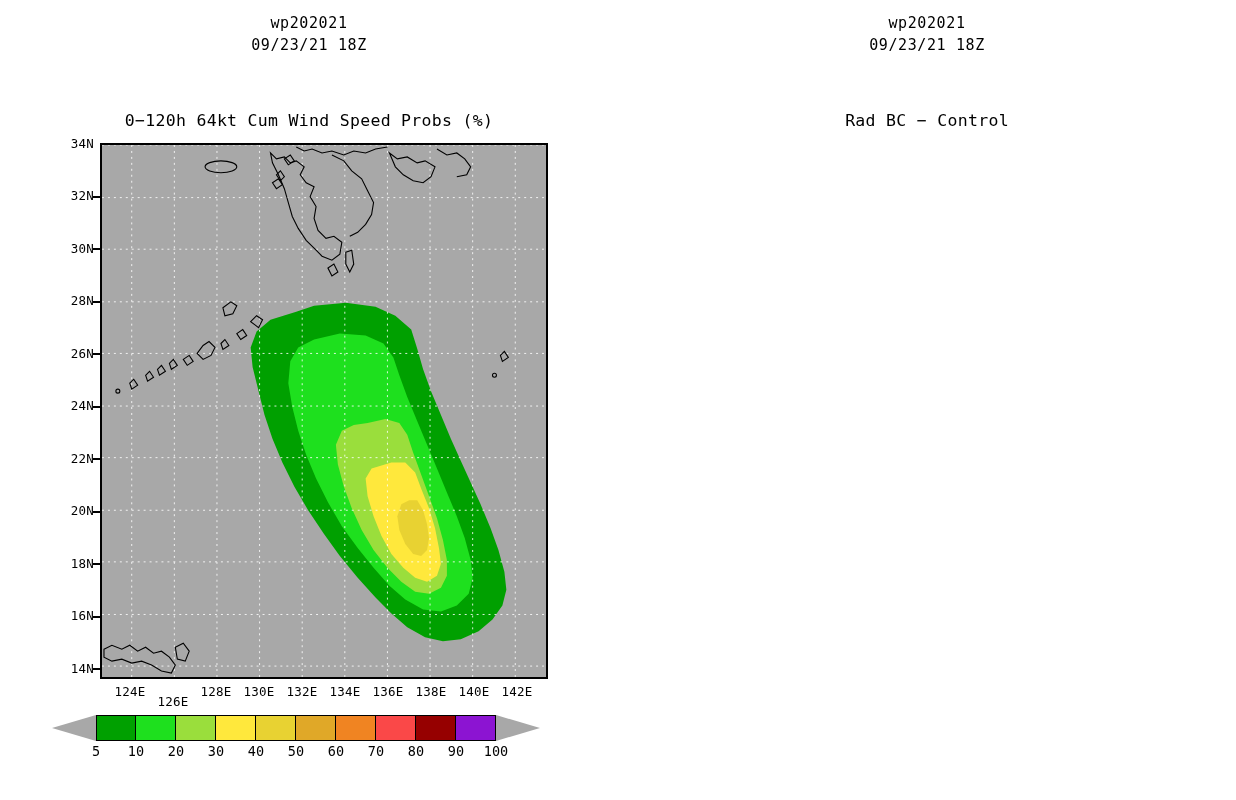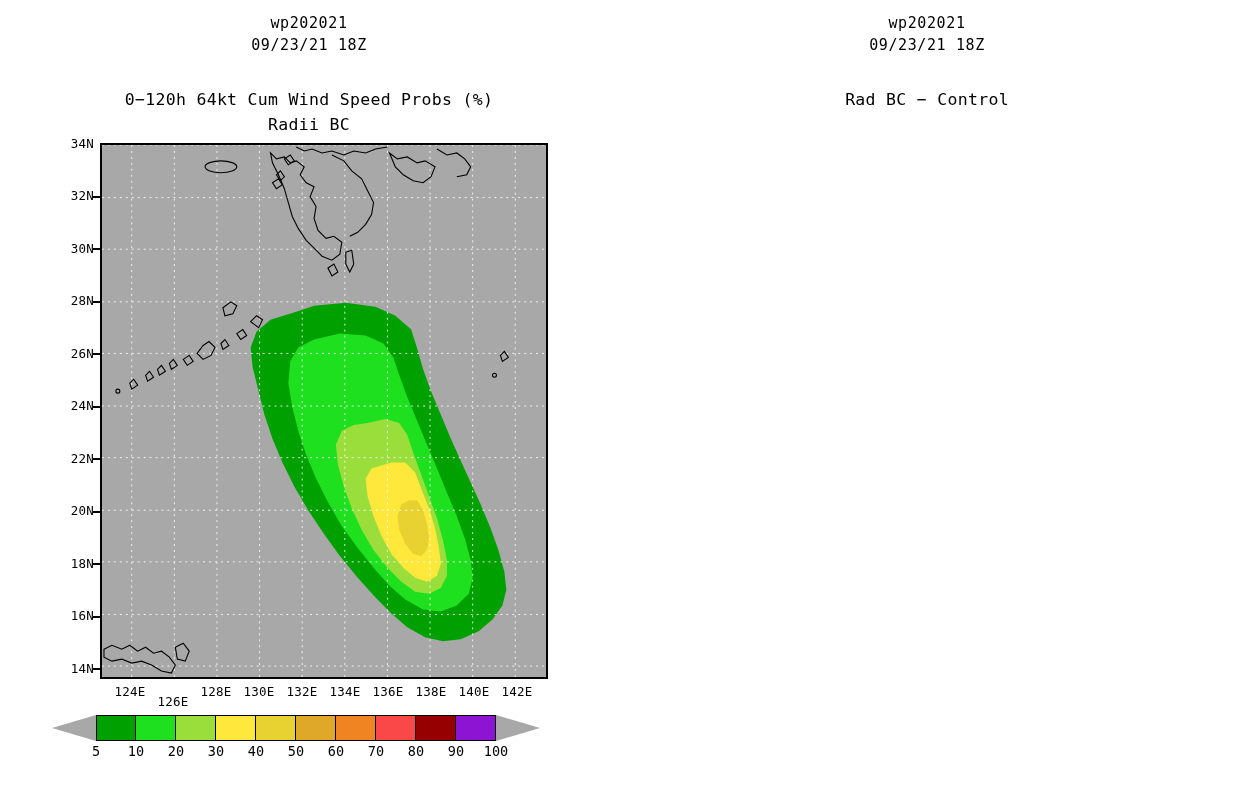--- a/index.html
+++ b/index.html
@@ -6,21 +6,21 @@
   body{width:1236px;height:800px;overflow:hidden;
        font-family:"DejaVu Sans Mono","Liberation Mono",monospace;color:#000;}
   .page{position:relative;width:1236px;height:800px;}
 
   .panel{position:absolute;top:0;height:800px;}
   #panel-left{left:0;width:618px;}
   #panel-right{left:618px;width:618px;}
 
   .titleblock{position:absolute;left:0;width:618px;text-align:center;}
   .t-line{font-size:15px;letter-spacing:0.6px;line-height:22px;white-space:pre;}
-  .t-big{font-size:16.5px;letter-spacing:0.3px;line-height:25px;white-space:pre;}
+  .t-big{font-size:16.5px;letter-spacing:0.3px;line-height:25px;white-space:pre;margin-top:21px;}
 
   
   .mapframe{position:absolute;border:2.5px solid #000;box-sizing:border-box;overflow:hidden;}
   #map-left{left:100px;top:143px;width:448px;height:536px;background:#a8a8a8;}
 
   .gridlayer,.coastlayer,.fieldlayer{position:absolute;left:0;top:0;width:100%;height:100%;}
   .fieldlayer{z-index:1;} .coastlayer{z-index:3;} .gridlayer{z-index:2;}
 
   
   .ylab{position:absolute;font-size:12.5px;letter-spacing:0.2px;text-align:right;

